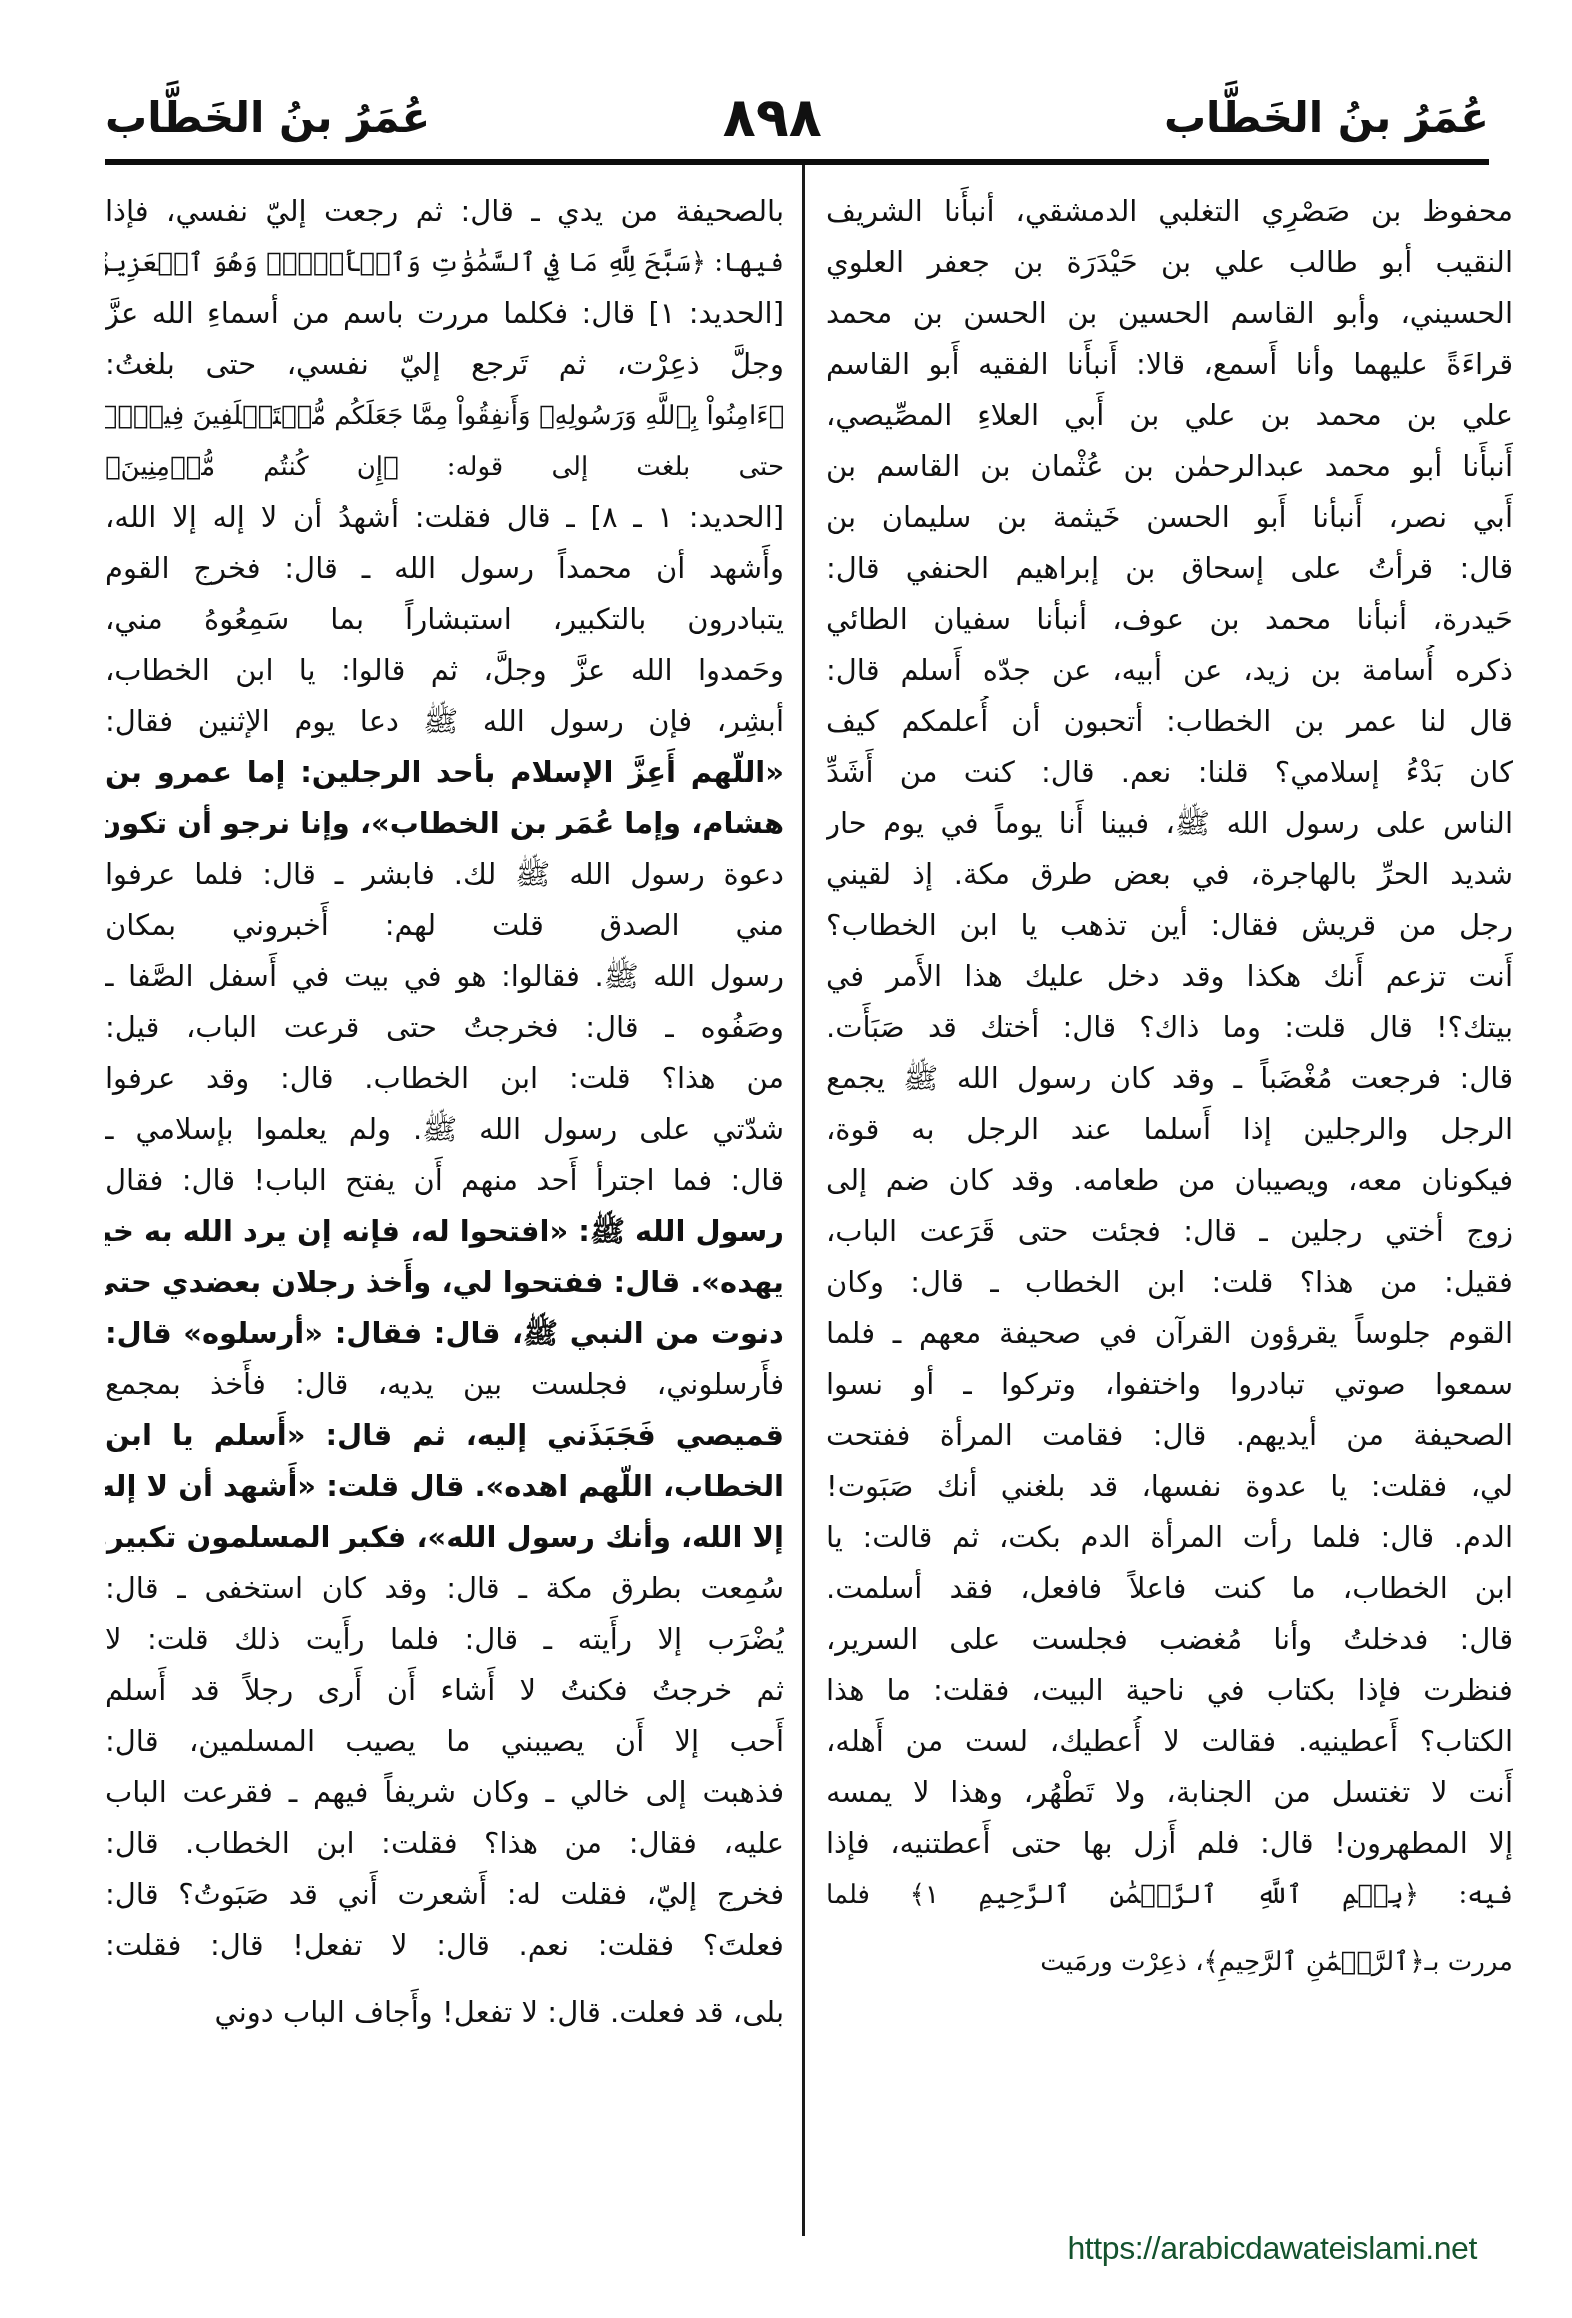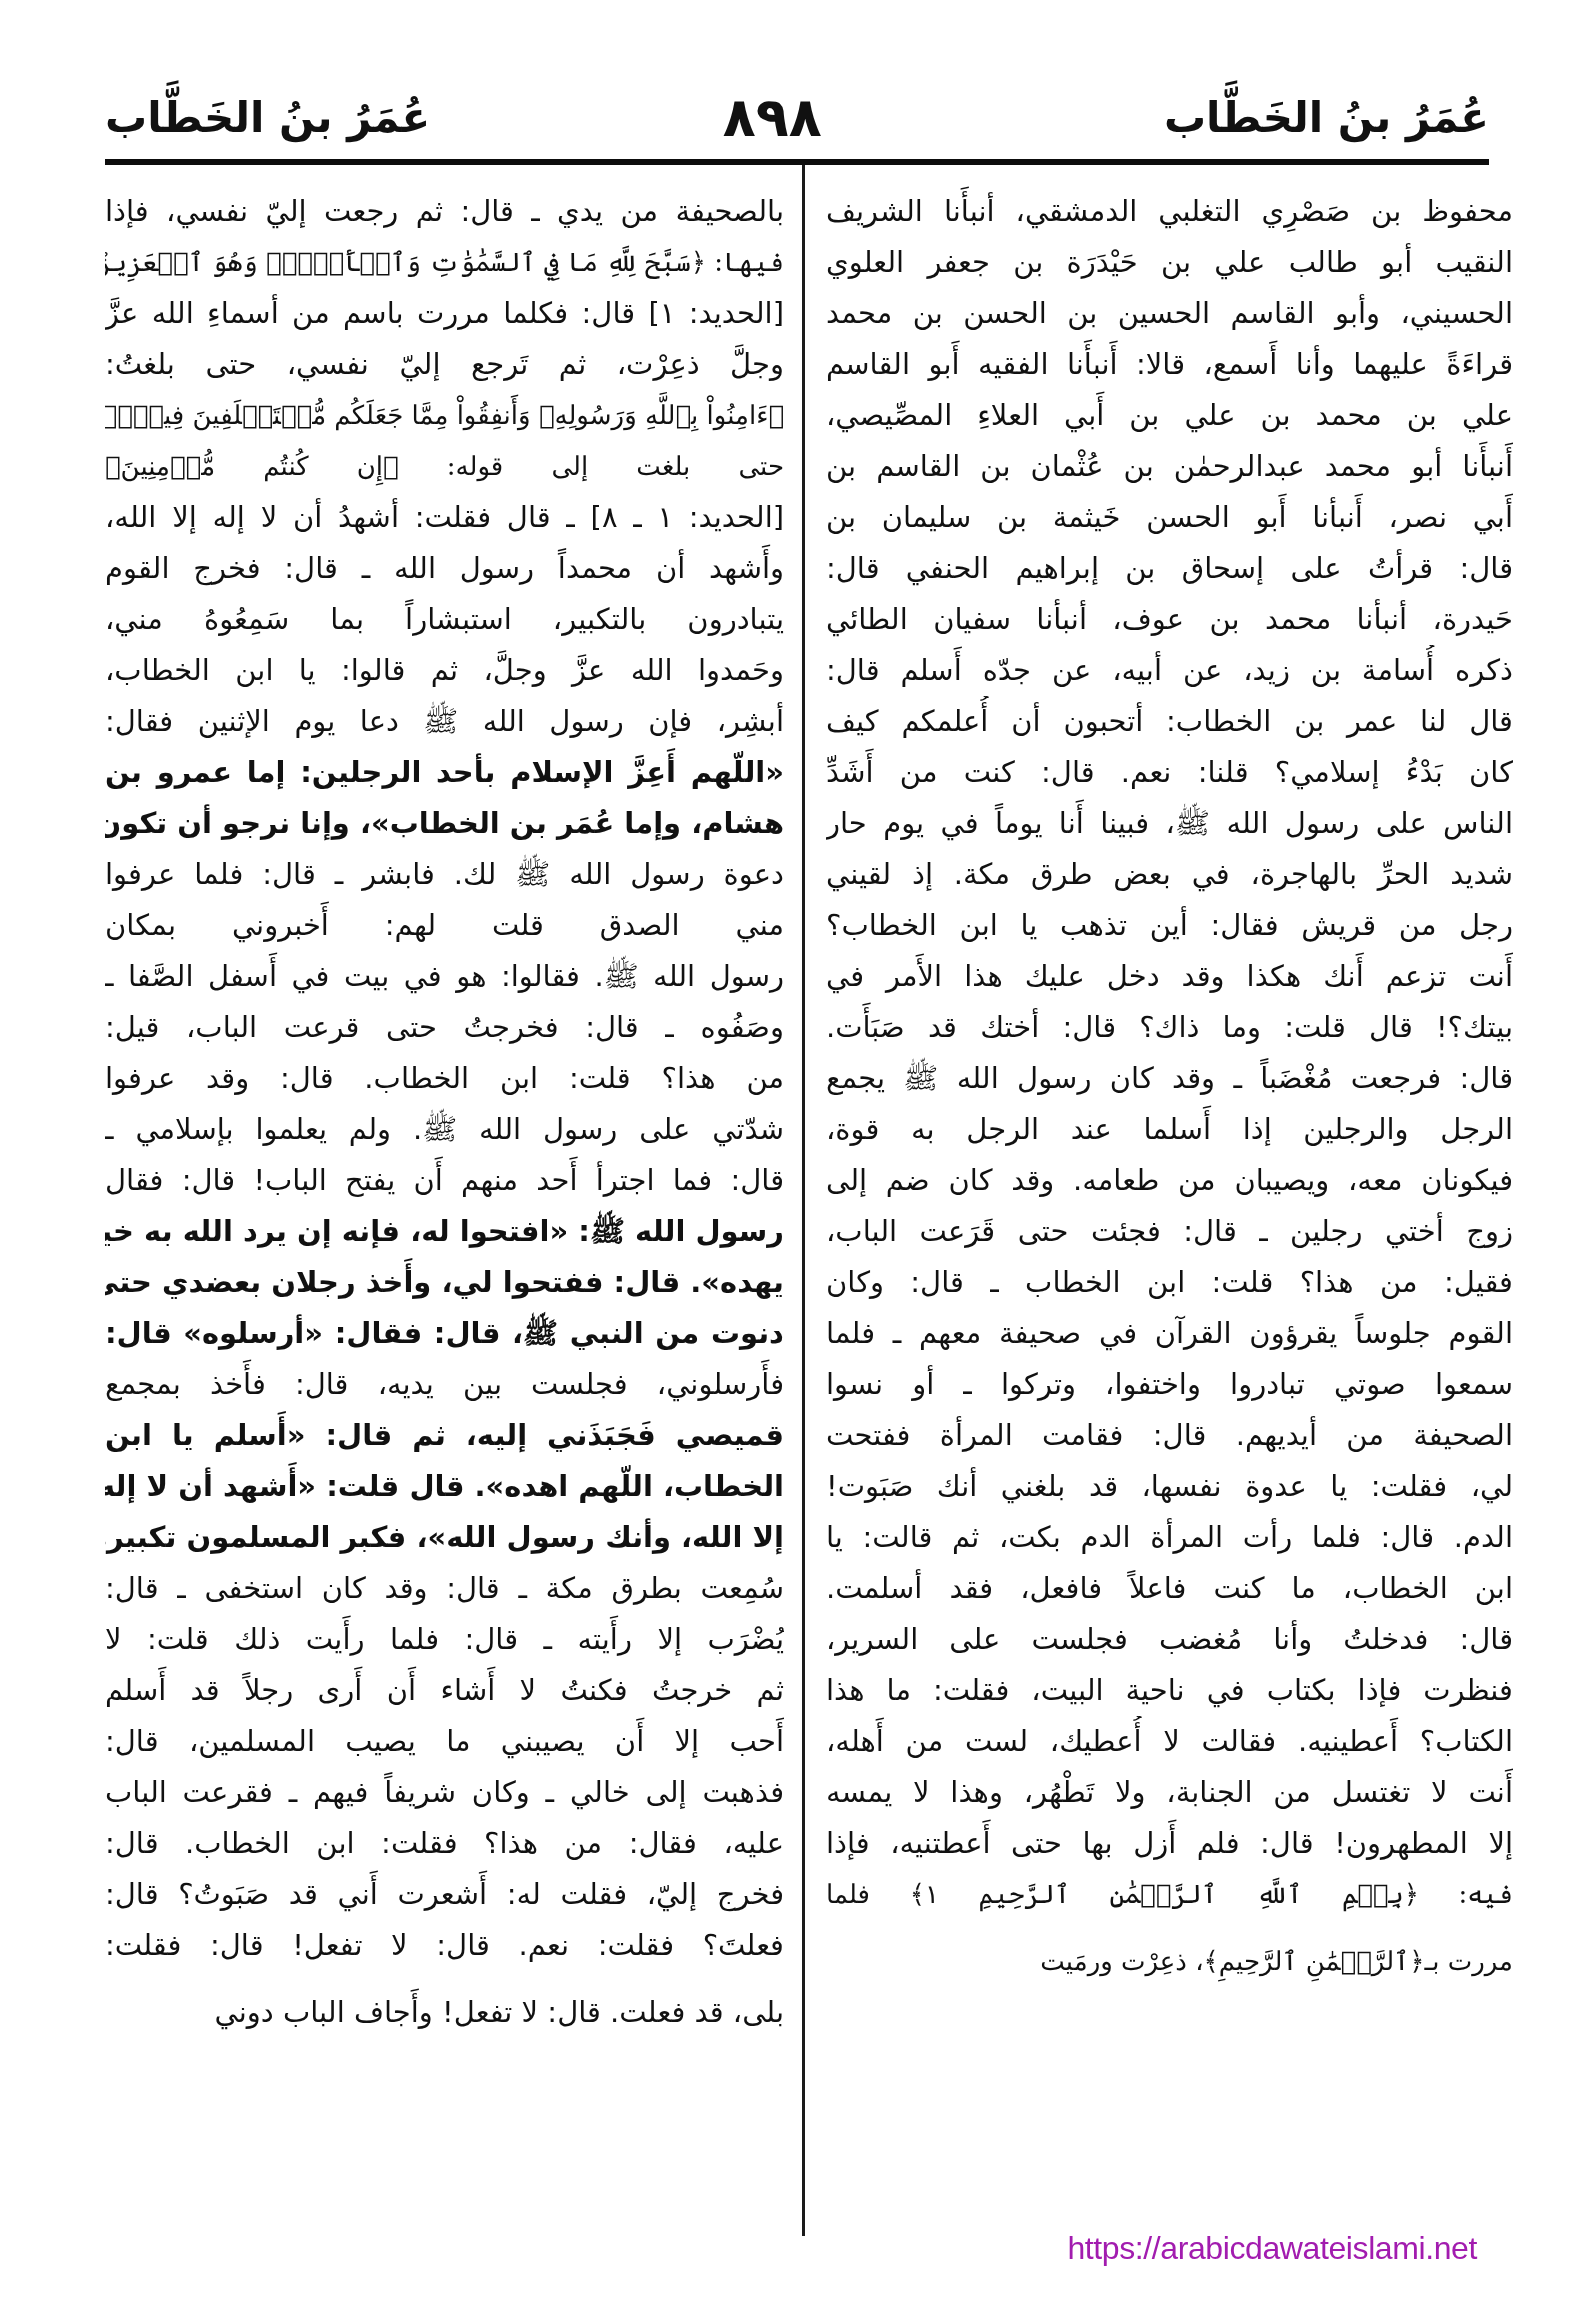--- a/index.html
+++ b/index.html
@@ -40,21 +40,21 @@
   }
   .column.right-col { left: 826px; width: 687px; }
   .column.left-col { left: 105px; width: 679px; }
   .line { display: block; height: 51px; white-space: nowrap; overflow: hidden; }
   .line.last { text-align-last: right; margin-top: 16px; }
   .bold { font-weight: bold; }
   .quran { font-family: "DejaVu Serif", "Liberation Serif", serif; font-size: 26px; }
   .watermark {
     position: absolute; right: 96px; bottom: 52px;
     font-family: "Liberation Sans", "DejaVu Sans", sans-serif;
-    font-size: 32px; color: #a21caf; letter-spacing: -0.4px;
+    font-size: 32px; color: #14532d; letter-spacing: -0.4px;
   }
 </style>
 </head>
 <body>
 
 <div class="page-header">
   <div class="running-title right">عُمَرُ بنُ الخَطَّاب</div>
   <div class="page-number">٨٩٨</div>
   <div class="running-title left">عُمَرُ بنُ الخَطَّاب</div>
 </div>

